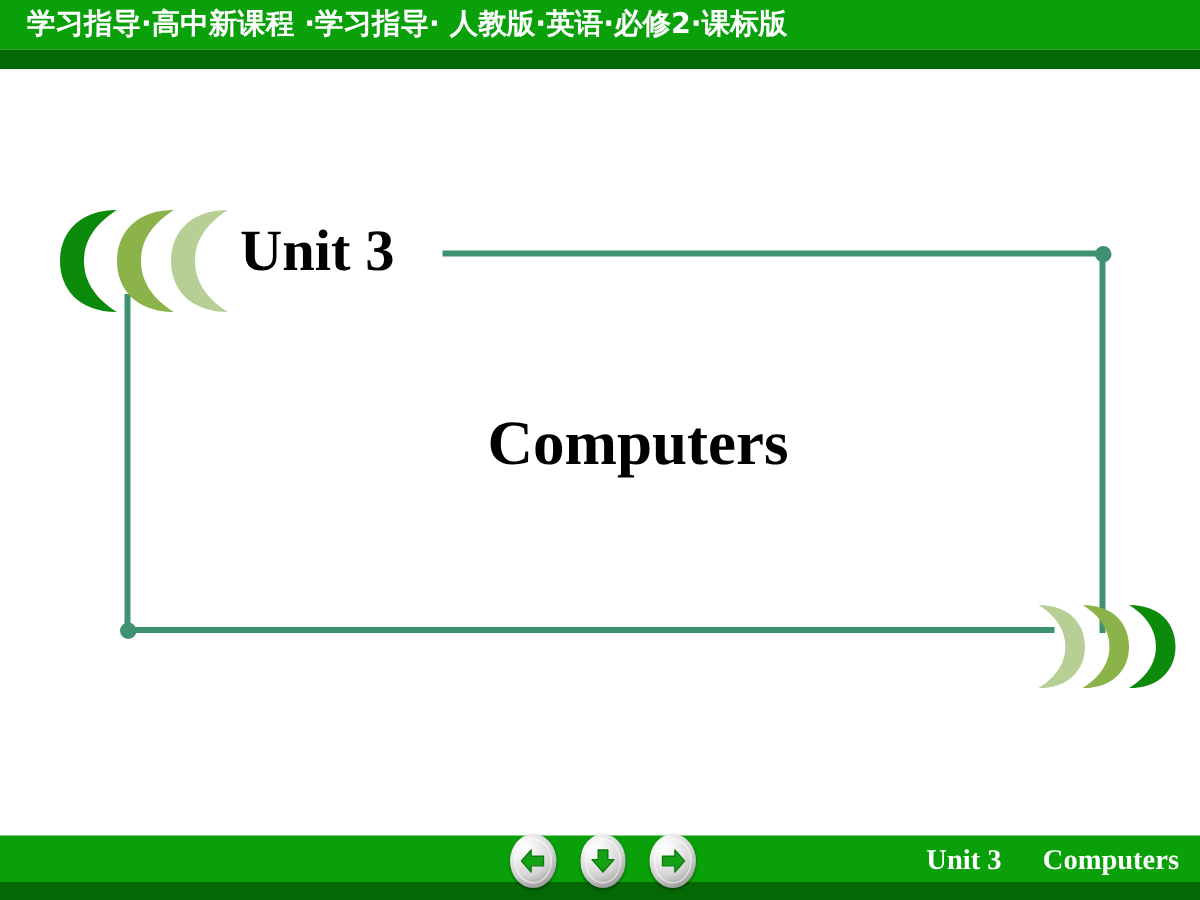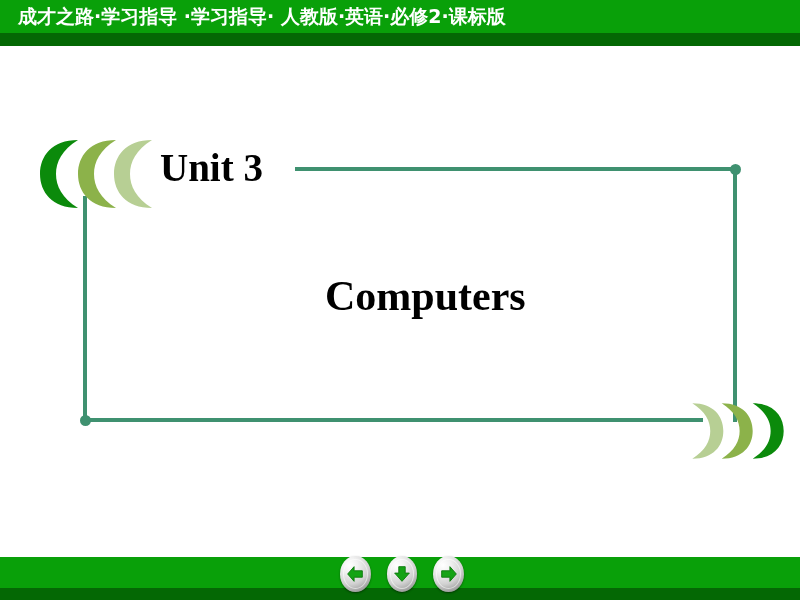--- a/index.html
+++ b/index.html
@@ -131,21 +131,21 @@
   }
   .navbtn svg { display:block; }
 </style>
 </head>
 <body>
 
 <div id="slide">
 
   <div class="header-bar"></div>
   <div class="header-bar-shadow"></div>
-  <div class="header-text">成才之路·学习指导 ·学习指导· 人教版·英语·必修2·课标版</div>
+  <div class="header-text">学习指导·高中新课程 ·学习指导· 人教版·英语·必修2·课标版</div>
 
   <div class="line line-h-top"></div>
   <div class="line line-v-right"></div>
   <div class="line line-h-bottom"></div>
   <div class="line line-v-left"></div>
   <div class="dot dot-tr"></div>
   <div class="dot dot-bl"></div>
 
   <div class="deco" style="left:36px; top:136px; width:120px; height:76px;">
     <svg width="120" height="76" viewBox="0 0 120 76">
@@ -186,14 +186,19 @@
         <path d="M4 11 L12 20 L20 11 L15.5 11 L15.5 4 L8.5 4 L8.5 11 Z" fill="#15a315" stroke="#0c7a0c" stroke-width="1" stroke-linejoin="round"></path>
       </svg>
     </div>
     <div class="navbtn">
       <svg width="22" height="22" viewBox="0 0 24 24">
         <path d="M13 4 L20 12 L13 20 L13 15.5 L4 15.5 L4 8.5 L13 8.5 Z" fill="#15a315" stroke="#0c7a0c" stroke-width="1" stroke-linejoin="round"></path>
       </svg>
     </div>
   </div>
 
+  <div class="footer-text">
+    <span>Unit 3</span>
+    <span style="display:inline-block;width:18px;"></span>
+    <span>Computers</span>
+  </div>
 
 </div>
 
 </body></html>

